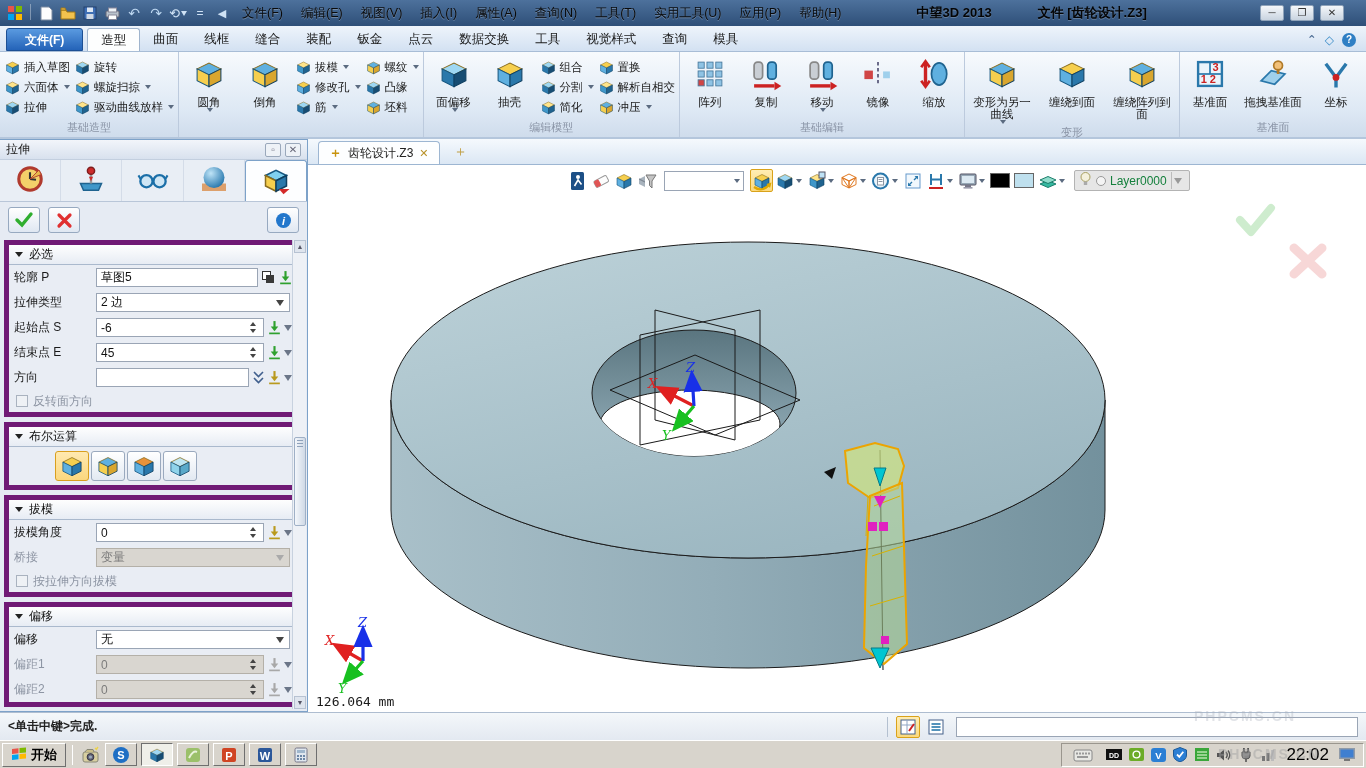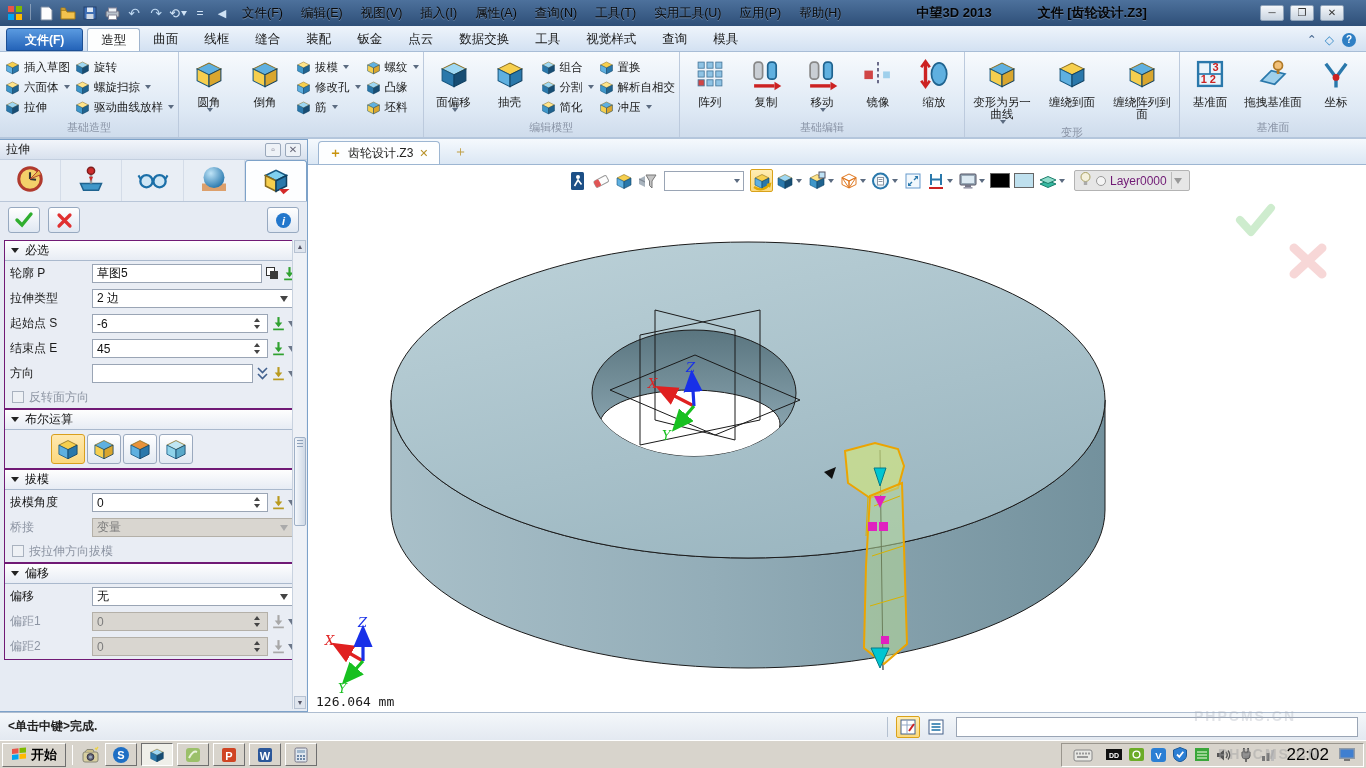--- a/index.html
+++ b/index.html
@@ -52,21 +52,21 @@
   .p-title .btns { margin-left:auto; display:flex; gap:4px; color:#667; font-size:10px; }
   .p-title .btns span { width:16px; height:14px; border:1px solid #9aa8bb; background:#eef2f7; text-align:center; line-height:12px; border-radius:2px;}
   .p-tabs { height:42px; display:flex; border-bottom:1px solid #b9c6d8; background:#e9eef5; }
   .p-tab { flex:1; display:flex; align-items:center; justify-content:center; border-right:1px solid #d4dce8; }
   .p-tab.active { background:#fdfeff; border:1px solid #7da2c9; border-bottom:none; border-radius:3px 3px 0 0; }
   .okrow { height:36px; display:flex; align-items:center; gap:8px; padding:0 8px; }
   .okbtn { width:32px; height:26px; border:1px solid #97a9c0; border-radius:3px; background:linear-gradient(#ffffff,#dfe7f2);
     display:flex; align-items:center; justify-content:center; }
   .okbtn.info { margin-left:auto; }
   .sections { padding:2px 4px 0 4px; }
-  .sec { border:1px solid #701a75; background:#e9edf4; }
+  .sec { border:5px solid #701a75; margin-bottom:5px; background:#e9edf4; }
   .sec-h { height:20px; background:linear-gradient(#fefefe,#e7ecf4); border-bottom:1px solid #aab9cd; display:flex; align-items:center; padding:0 6px; gap:6px; }
   .sec-h .tri { width:0; height:0; border-left:4px solid transparent; border-right:4px solid transparent; border-top:5px solid #222; }
   .sec-h .st { font-size:12px; color:#111; }
   .prow { display:flex; align-items:center; height:25px; padding:0 5px; }
   .prow .lab { width:82px; font-size:12px; color:#1a1a1a; flex:none; }
   .prow .lab.dim { color:#8d95a3; }
   .ctl { flex:1; display:flex; align-items:center; gap:3px; min-width:0; }
   .inp { flex:1; height:19px; background:#fff; border:1px solid #9aa5b5; font-size:12px; padding:0 4px; display:flex; align-items:center; color:#111; min-width:0;}
   .inp.disabled { background:#d9d6d0; color:#7c7c7c; border-color:#b4b0a8; }
   .spinners { width:13px; height:17px; display:flex; flex-direction:column; align-items:center; justify-content:center; gap:3px; margin-left:auto; flex:none;}
@@ -98,21 +98,21 @@
 
   #vbar { position:absolute; left:308px; top:165px; width:1058px; height:31px; background:#fff; display:flex; align-items:center; }
   .vi { width:23px; height:23px; display:flex; align-items:center; justify-content:center; border-radius:2px; }
   .vi.hl { background:linear-gradient(#ffedb3,#fbd97e); border:1px solid #d9a21a; }
   .vsep { width:6px; }
   .vcombo { width:80px; height:20px; background:#fff; border:1px solid #9aa5b5; display:flex; align-items:center; padding:0 3px; }
   .vcombo .dd { margin-left:auto; }
   .swatch { width:20px; height:15px; border:1px solid #666; }
   .layercombo { height:21px; background:#e6e6e6; border:1px solid #b3b3b3; border-radius:2px; display:flex; align-items:center; gap:4px; padding:0 4px; margin-left:6px;}
   .layercombo .circ { width:10px; height:10px; border-radius:50%; border:1px solid #999; background:#f4f4f4; }
-  .layercombo .ltxt { color:#701a75; font-size:12px; }
+  .layercombo .ltxt { color:#15803d; font-size:12px; }
   .layercombo .ddbox { width:14px; height:17px; border-left:1px solid #bbb; display:flex; align-items:center; justify-content:center; }
 
   #viewport { position:absolute; left:308px; top:196px; width:1058px; height:516px; background:#fff; }
 
   
   #statusbar { position:absolute; left:0; top:712px; width:1366px; height:28px;
     background:linear-gradient(#f4f7fa,#e3e9f1); border-top:1px solid #aebdd0; display:flex; align-items:center; padding:0 8px; }
   #statusbar .msg { font-size:12px; color:#222;font-weight:bold; }
   .ssep { width:1px; height:20px; background:#b4c0d0; margin-left:auto; margin-right:8px; }
   .sic { width:24px; height:22px; display:flex; align-items:center; justify-content:center; border-radius:2px; margin-right:4px; }

